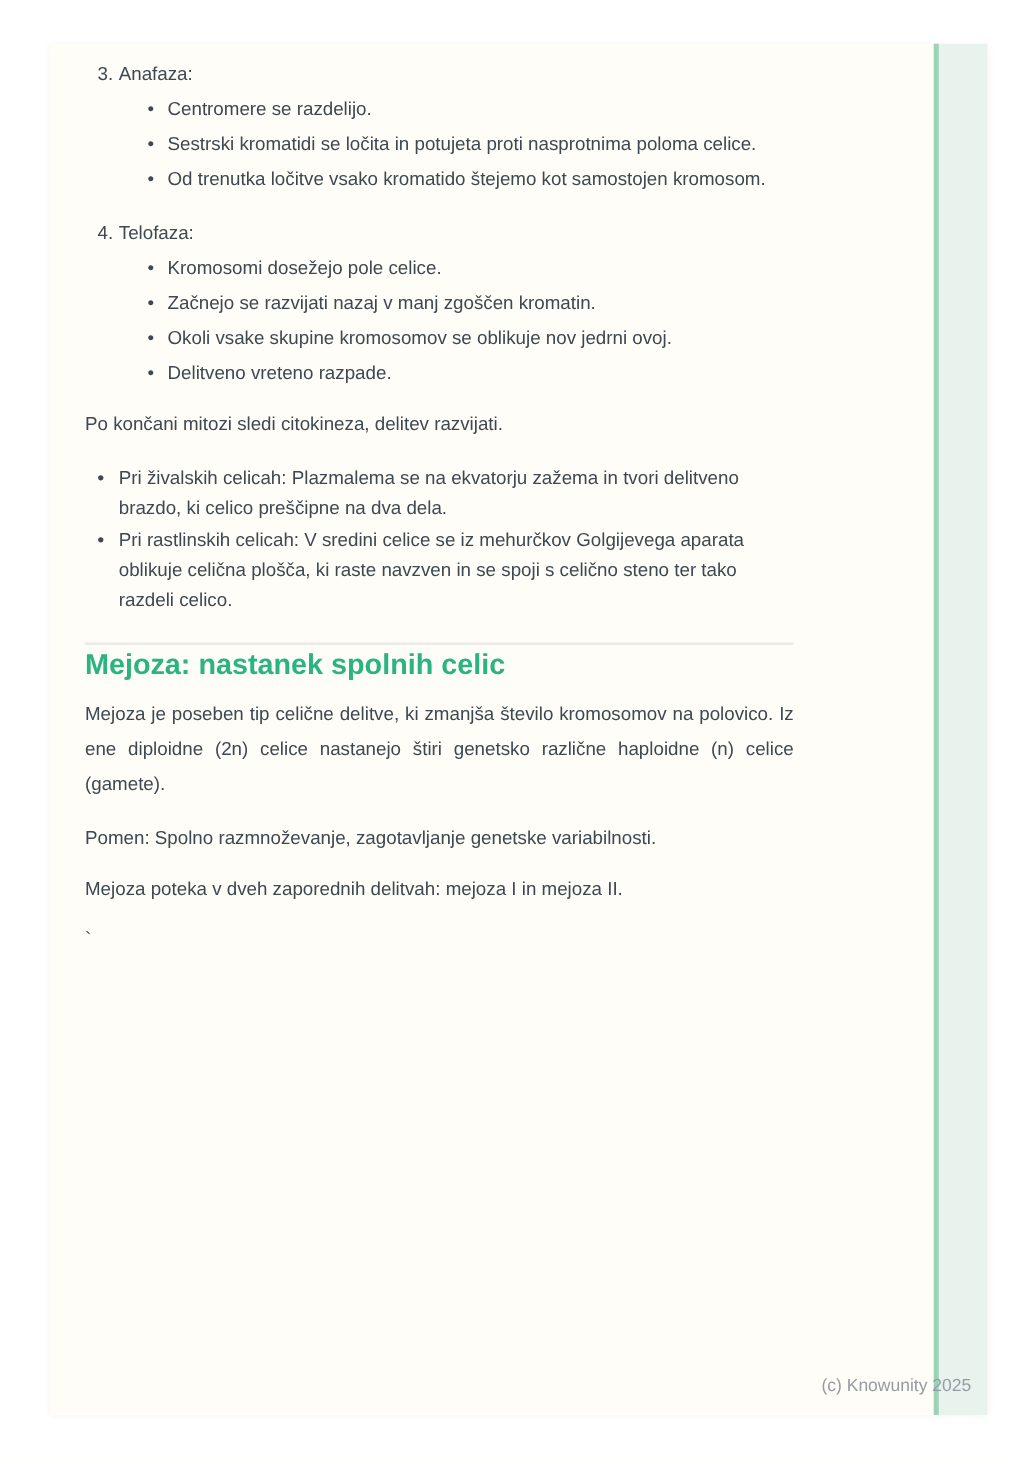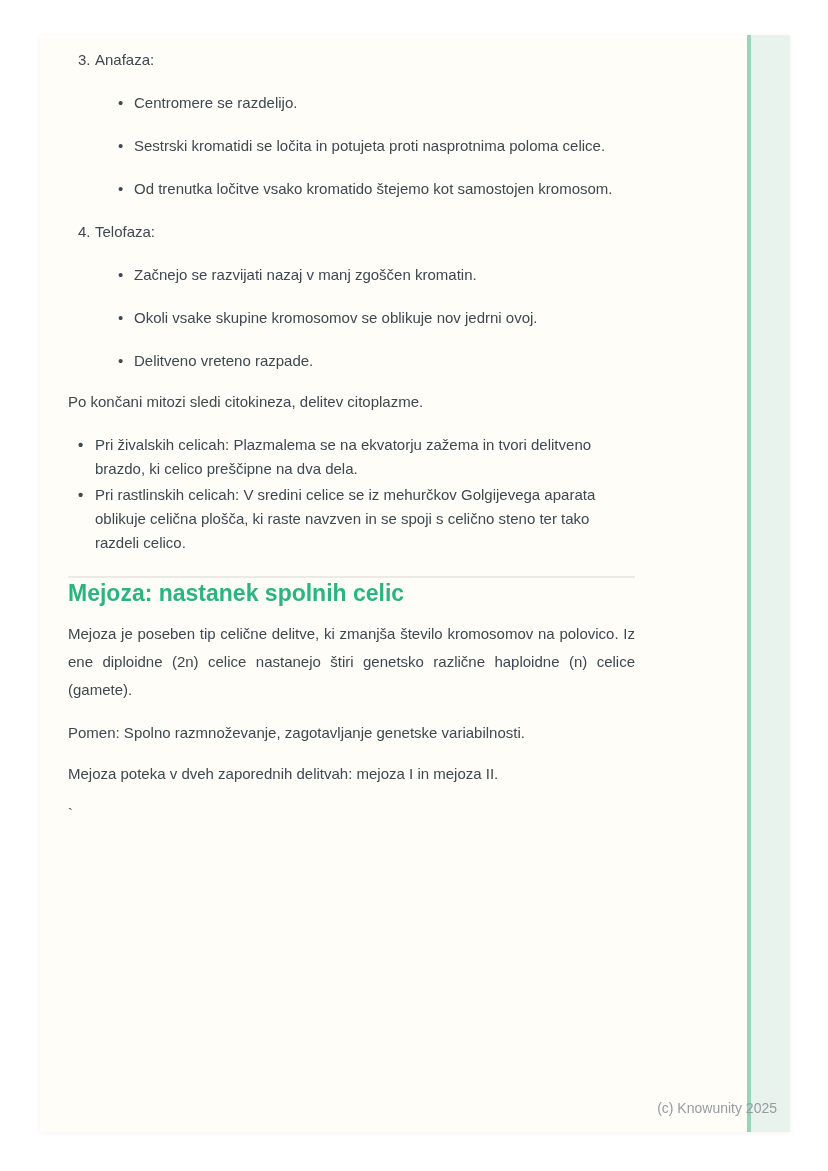--- a/index.html
+++ b/index.html
@@ -45,21 +45,21 @@
   .b{font-weight:normal}
   
   .num-list{list-style:none}
   .num-item + .num-item{margin-top:19px}
   .num-head{line-height:24px;margin-left:10px;display:flex}
   .num{width:17px;flex:0 0 17px}
   .sub{list-style:none;margin-top:0}
   .sub li{
     position:relative;
     margin-left:66px;
-    margin-top:19px;
+    margin-top:4px;
     line-height:24px;
   }
   .sub li::before{
     content:"\2022";
     position:absolute;
     left:-16px;
   }
   
   .para{margin-top:17px;line-height:24px}
   
@@ -121,28 +121,29 @@
             <li><span>Sestrski kromatidi se ločita in potujeta proti nasprotnima poloma celice.</span></li>
             <li><span>Od trenutka ločitve vsako kromatido štejemo kot samostojen kromosom.</span></li>
           </ul>
         </li>
         <li class="num-item">
           <div class="num-head">
             <span class="num">4.</span>
             <span class="b">Telofaza:</span>
           </div>
           <ul class="sub">
+            <li><span>Kromosomi dosežejo pole celice.</span></li>
             <li><span>Začnejo se razvijati nazaj v manj zgoščen kromatin.</span></li>
             <li><span>Okoli vsake skupine kromosomov se oblikuje nov jedrni ovoj.</span></li>
             <li><span>Delitveno vreteno razpade.</span></li>
           </ul>
         </li>
       </ol>
 
-    <p class="para"><span>Po končani mitozi sledi </span><span class="b">citokineza</span><span>, delitev citoplazme.</span></p>
+    <p class="para"><span>Po končani mitozi sledi </span><span class="b">citokineza</span><span>, delitev razvijati.</span></p>
 
     <ul class="cells" id="cell-list">
         <li><span class="b">Pri živalskih celicah:</span><span> Plazmalema se na ekvatorju zažema in tvori </span><span class="b">delitveno brazdo</span><span>, ki celico preščipne na dva dela.</span></li>
         <li><span class="b">Pri rastlinskih celicah:</span><span> V sredini celice se iz mehurčkov Golgijevega aparata oblikuje </span><span class="b">celična plošča</span><span>, ki raste navzven in se spoji s celično steno ter tako razdeli celico.</span></li>
       </ul>
 
     <hr class="divider">
 
     <h2 class="heading">Mejoza: nastanek spolnih celic</h2>
 

